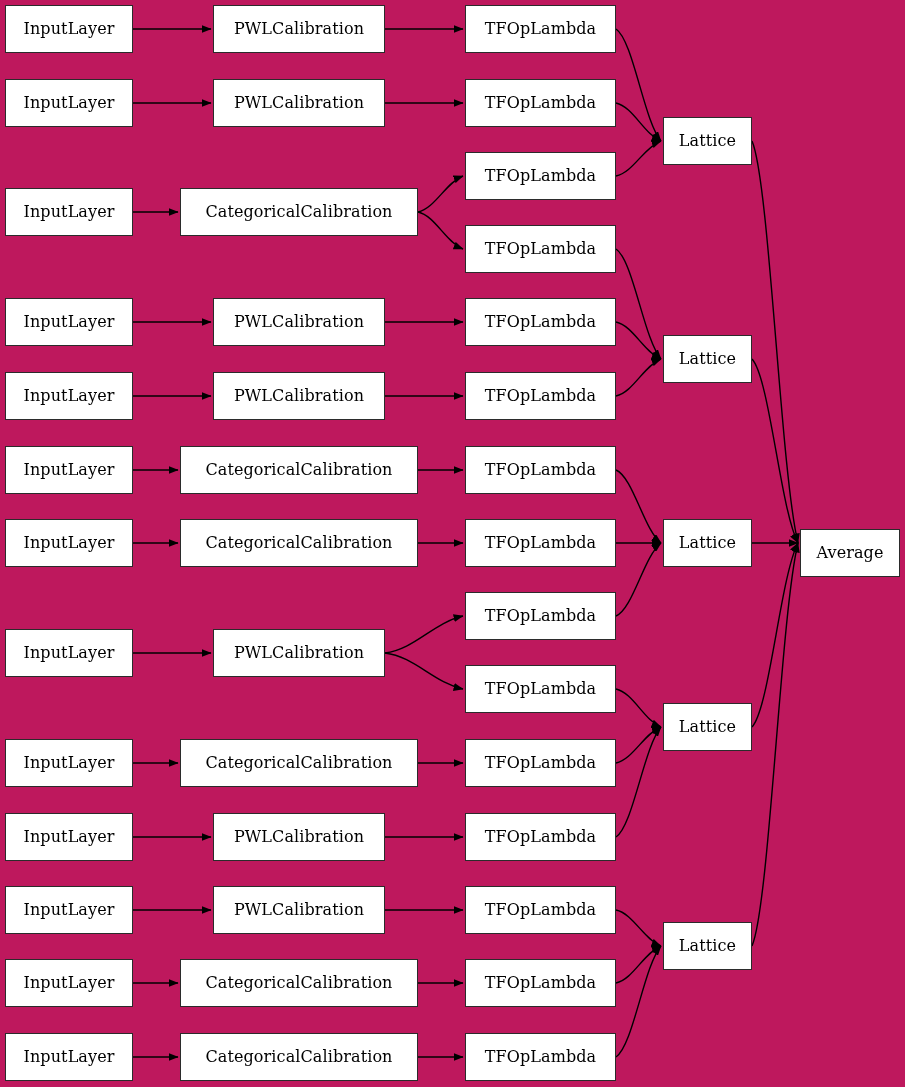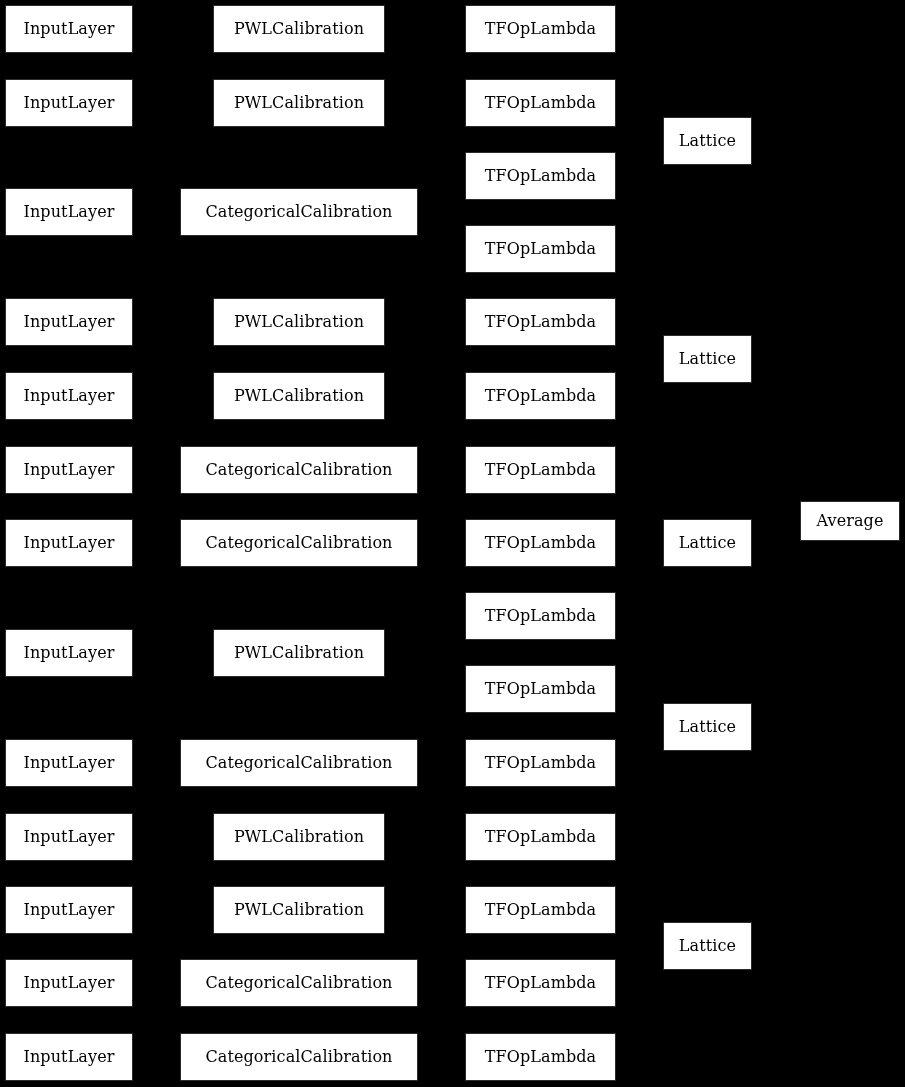--- a/index.html
+++ b/index.html
@@ -1,20 +1,20 @@
 <!DOCTYPE html>
 <html><head>
 <meta charset="utf-8">
 <style>
   html,body{margin:0;padding:0;background:#ffffff;}
   #canvas{
     position:relative;
     width:905px;
     height:1087px;
-    background:#000000;
+    background:#be185d;
     font-family:"DejaVu Serif","Liberation Serif",serif;
     overflow:hidden;
   }
   #edges{position:absolute;left:0;top:0;width:905px;height:1087px;}
   .node{
     position:absolute;
     box-sizing:border-box;
     border:1px solid #2b2b2b;
     background:#ffffff;
     display:flex;
@@ -128,15 +128,15 @@
       <div class="node" style="left: 465px; top: 739px; width: 151px; height: 48px;">TFOpLambda</div>
       <div class="node" style="left: 465px; top: 813px; width: 151px; height: 48px;">TFOpLambda</div>
       <div class="node" style="left: 465px; top: 886px; width: 151px; height: 48px;">TFOpLambda</div>
       <div class="node" style="left: 465px; top: 959px; width: 151px; height: 48px;">TFOpLambda</div>
       <div class="node" style="left: 465px; top: 1033px; width: 151px; height: 48px;">TFOpLambda</div>
       <div class="node" style="left: 663px; top: 117px; width: 89px; height: 48px;">Lattice</div>
       <div class="node" style="left: 663px; top: 335px; width: 89px; height: 48px;">Lattice</div>
       <div class="node" style="left: 663px; top: 519px; width: 89px; height: 48px;">Lattice</div>
       <div class="node" style="left: 663px; top: 703px; width: 89px; height: 48px;">Lattice</div>
       <div class="node" style="left: 663px; top: 922px; width: 89px; height: 48px;">Lattice</div>
-      <div class="node" style="left: 800px; top: 501px; width: 100px; height: 40px;">Average</div>
+      <div class="node" style="left: 800px; top: 529px; width: 100px; height: 48px;">Average</div>
     </div>
 </div>
 
 </body></html>

